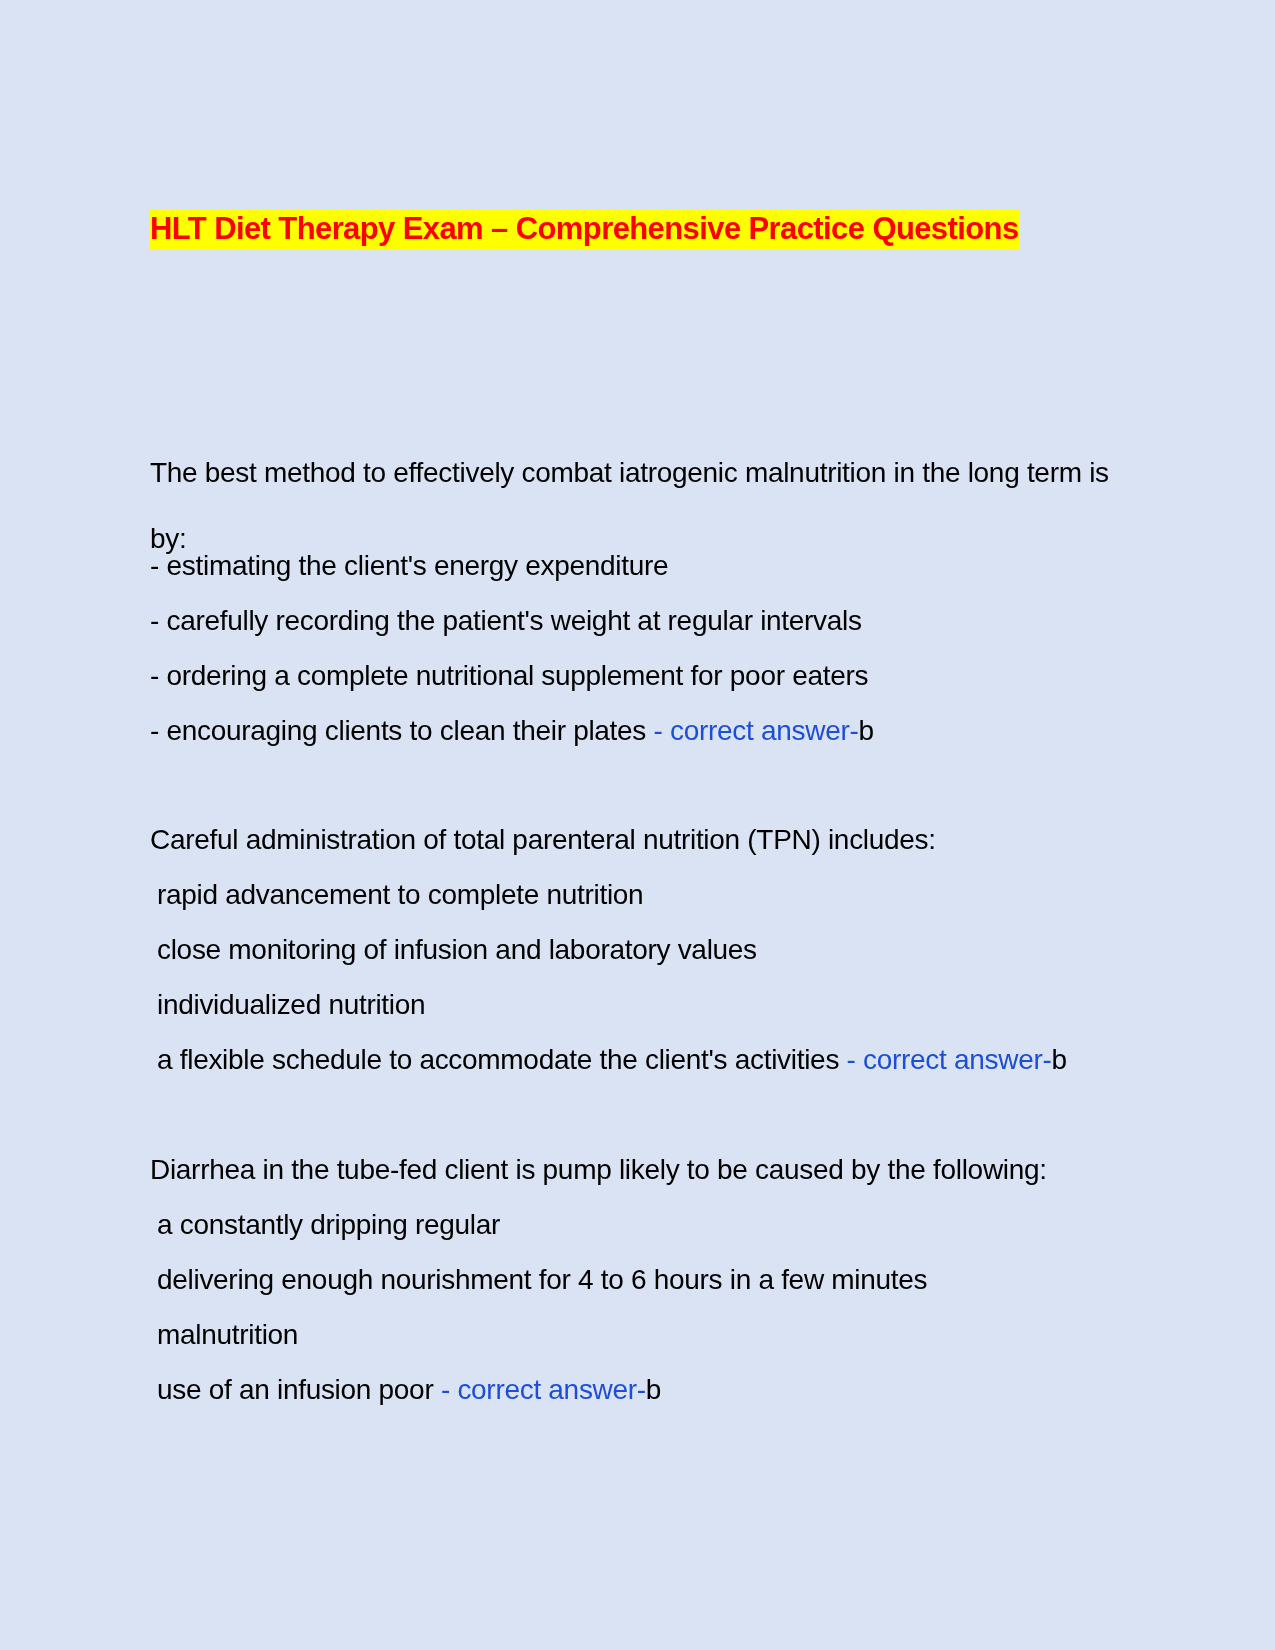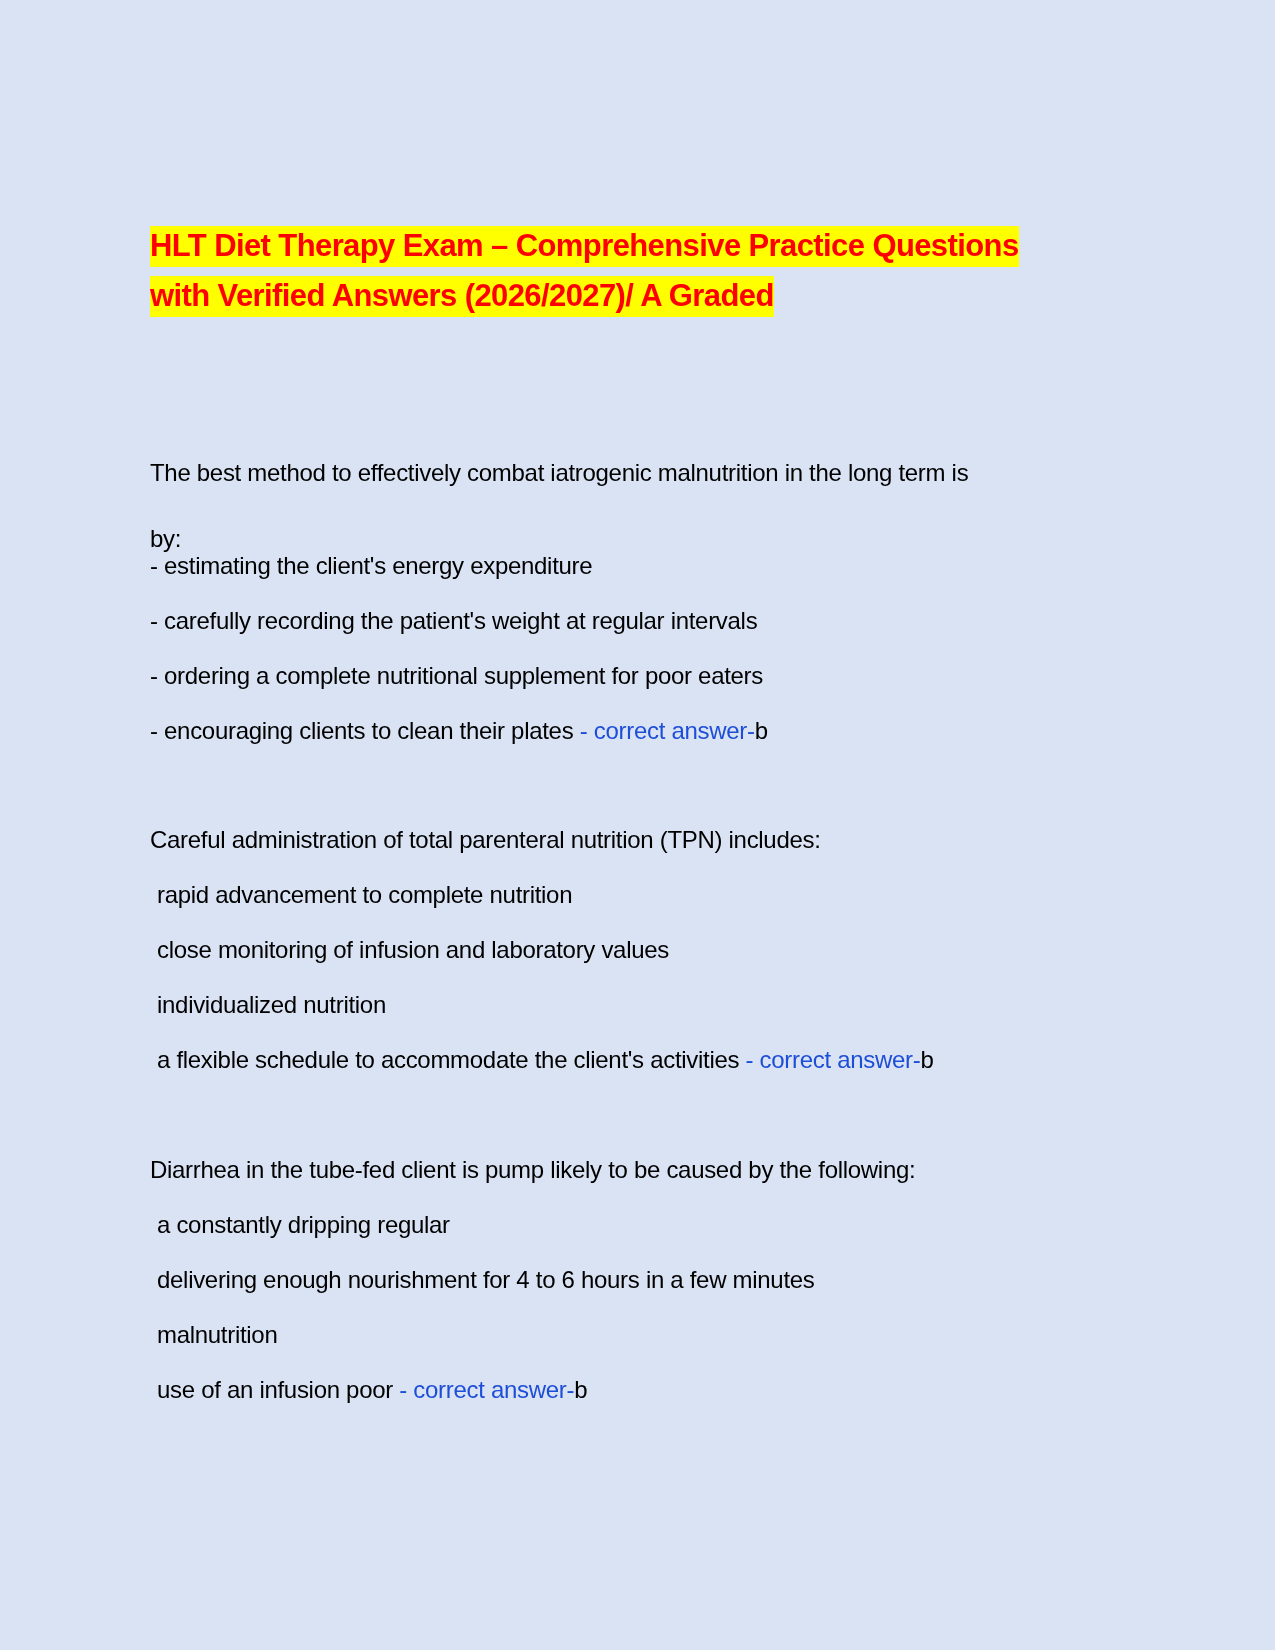--- a/index.html
+++ b/index.html
@@ -18,21 +18,21 @@
     .page {
       position: absolute;
       left: 0;
       top: 0;
       width: 1275px;
       height: 1650px;
     }
     .title {
       position: absolute;
       left: 150px;
-      top: 221px;
+      top: 204px;
       width: 960px;
       margin: 0;
       font-family: "Liberation Sans", sans-serif;
       font-weight: bold;
       font-size: 31px;
       line-height: 50px;
       letter-spacing: -0.6px;
       color: #FF0000;
     }
     .title-line {
@@ -41,21 +41,21 @@
     }
     .title-line span {
       background: #FFFF00;
       padding: 2px 0 4px 0;
       -webkit-box-decoration-break: clone;
       box-decoration-break: clone;
     }
     .line {
       position: absolute;
       left: 150px;
-      font-size: 24px;
+      font-size: 28px;
       line-height: 30px;
       white-space: pre;
       letter-spacing: -0.3px;
     }
     .line.indent {
       left: 157px;
     }
     .answer-marker {
       color: #1d4ed8;
     }
@@ -63,21 +63,20 @@
       color: #000000;
     }
   </style>
 </head>
 <body>
 
 <div class="page">
 
   <h1 class="title">
     <span class="title-line"><span>HLT Diet Therapy Exam – Comprehensive Practice Questions</span></span>
-    <span class="title-line"><span>with Verified Answers (2026/2027)/ A Graded</span></span>
   </h1>
 
   <div>
     <div class="line" style="top:458px">The best method to effectively combat iatrogenic malnutrition in the long term is</div>
     <div class="line" style="top:524px">by:</div>
     <div class="line" style="top:551px">- estimating the client's energy expenditure</div>
     <div class="line" style="top:606px">- carefully recording the patient's weight at regular intervals</div>
     <div class="line" style="top:661px">- ordering a complete nutritional supplement for poor eaters</div>
     <div class="line" style="top:716px"><span>- encouraging clients to clean their plates </span><span class="answer-marker">- correct answer-</span><span class="answer-letter">b</span></div>
   </div>

